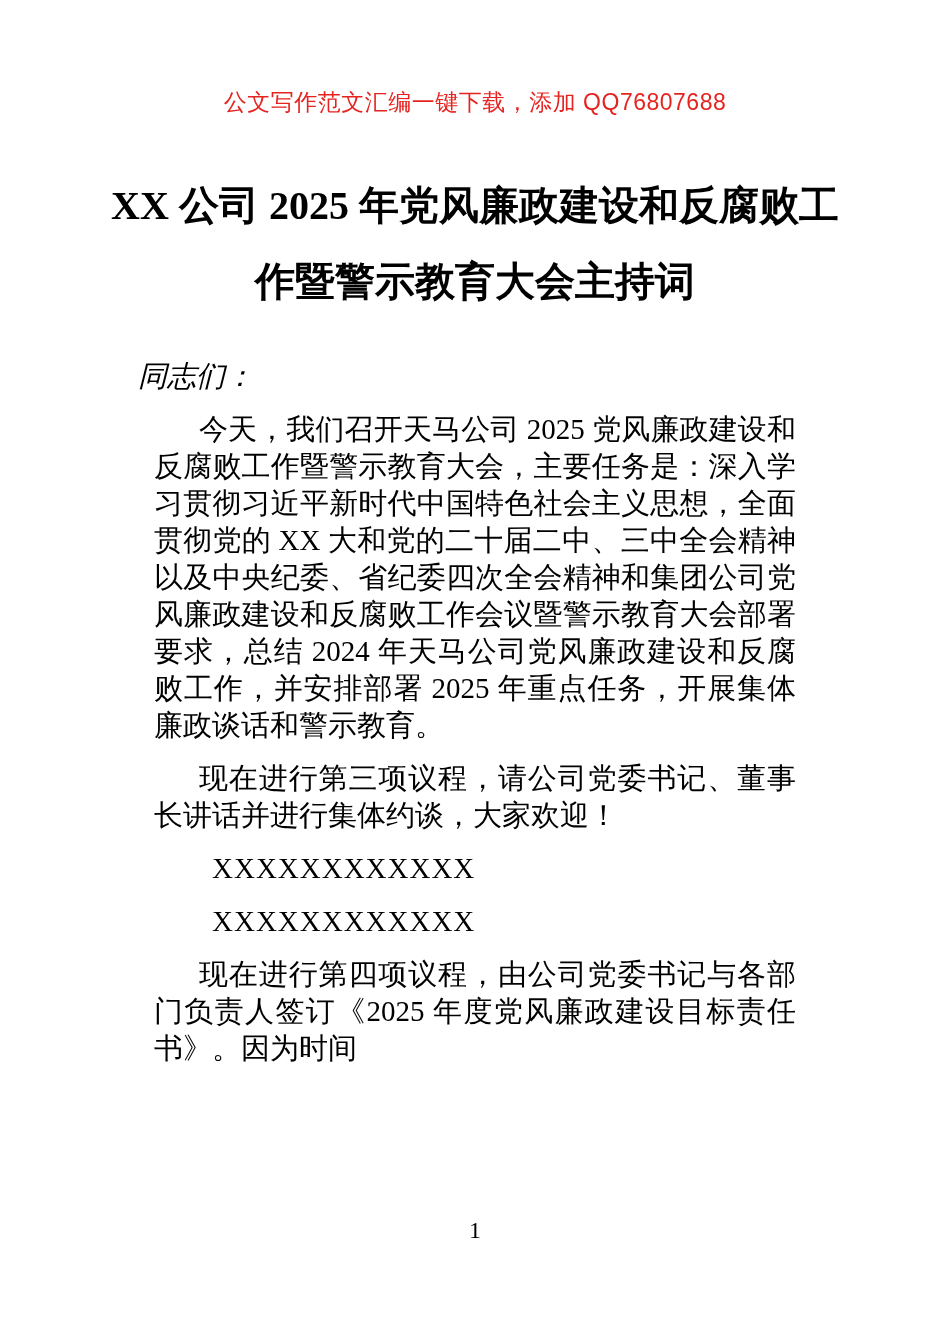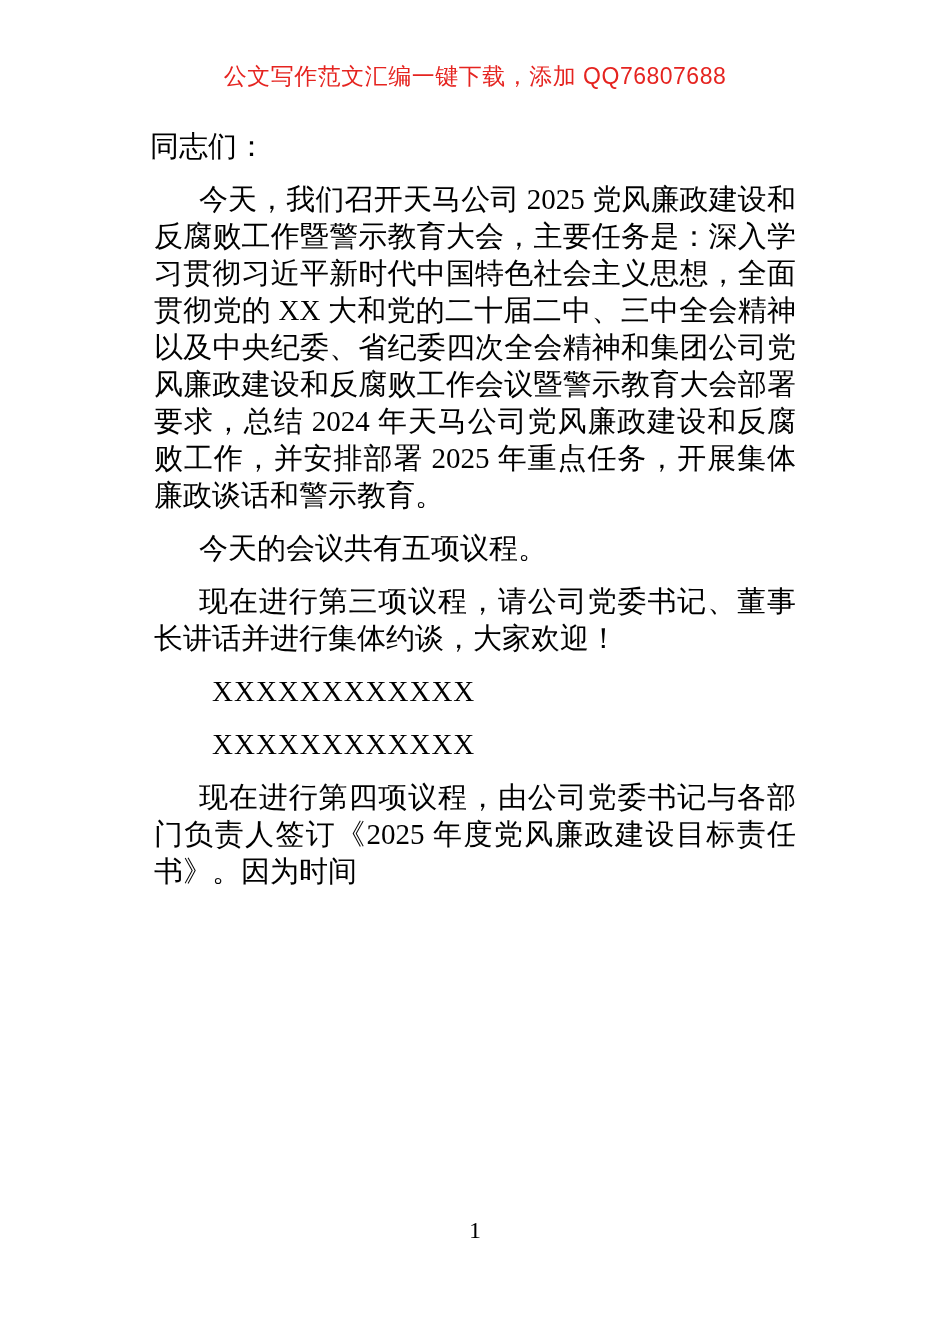--- a/index.html
+++ b/index.html
@@ -9,21 +9,21 @@
     background: #ffffff;
     color: #000000;
     font-family: "Liberation Serif", serif;
     overflow: hidden;
   }
   .page {
     width: 950px;
     height: 1344px;
     position: relative;
     box-sizing: border-box;
-    padding-top: 62px;
+    padding-top: 88px;
   }
   .notice {
     text-align: center;
     font-size: 23px;
     line-height: 28px;
     color: #e52420;
     font-family: "Liberation Sans", sans-serif;
     letter-spacing: 0.5px;
   }
   .doc-title {
@@ -36,22 +36,23 @@
   }
   .doc-title .t-line { display: block; white-space: nowrap; }
   .body-text {
     margin: 38px 138px 0 138px;
     width: 674px;
     font-size: 29px;
     line-height: 37px;
     text-align: justify;
   }
   .salutation {
-    margin: 12px;
+    margin: 0;
     text-indent: 0;
+    font-style: italic;
   }
   .para {
     margin: 16px;
     text-indent: 1.55em;
   }
   .para.latin {
     text-indent: 2em;
     font-family: "Liberation Serif", serif;
     letter-spacing: 1px;
   }
@@ -65,26 +66,29 @@
     font-family: "Liberation Serif", serif;
   }
 </style>
 </head>
 <body>
 
 <div class="page">
 
   <div class="notice">公文写作范文汇编一键下载，添加 QQ76807688</div>
 
+  <h1 class="doc-title">
+    <span class="t-line">XX 公司 2025 年党风廉政建设和反腐败工</span>
+    <span class="t-line">作暨警示教育大会主持词</span>
+  </h1>
 
   <div class="body-text">
     <p class="salutation">同志们：</p>
     <div>
         <p class="para">今天，我们召开天马公司 2025 党风廉政建设和反腐败工作暨警示教育大会，主要任务是：深入学习贯彻习近平新时代中国特色社会主义思想，全面贯彻党的 XX 大和党的二十届二中、三中全会精神以及中央纪委、省纪委四次全会精神和集团公司党风廉政建设和反腐败工作会议暨警示教育大会部署要求，总结 2024 年天马公司党风廉政建设和反腐败工作，并安排部署 2025 年重点任务，开展集体廉政谈话和警示教育。</p>
-        <p class="para">今天的会议共有五项议程。</p>
         <p class="para">现在进行第三项议程，请公司党委书记、董事长讲话并进行集体约谈，大家欢迎！</p>
         <p class="para latin">XXXXXXXXXXXX</p>
         <p class="para latin">XXXXXXXXXXXX</p>
         <p class="para">现在进行第四项议程，由公司党委书记与各部门负责人签订《2025 年度党风廉政建设目标责任书》。因为时间</p>
       </div>
   </div>
 
   <div class="page-footer">1</div>
 
 </div>

